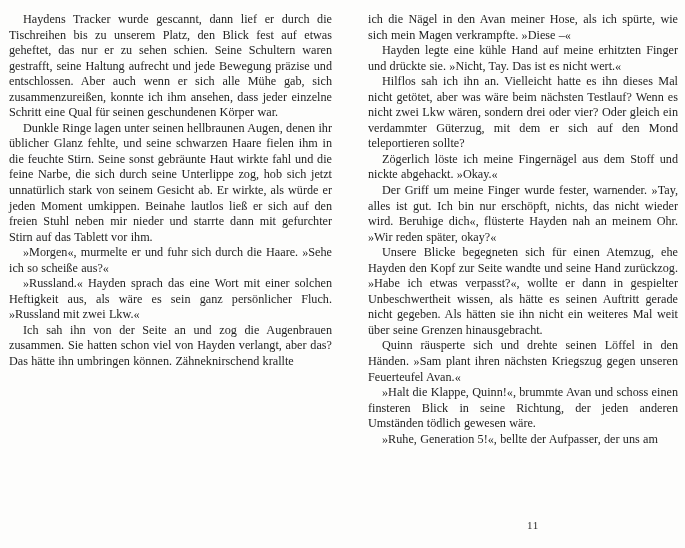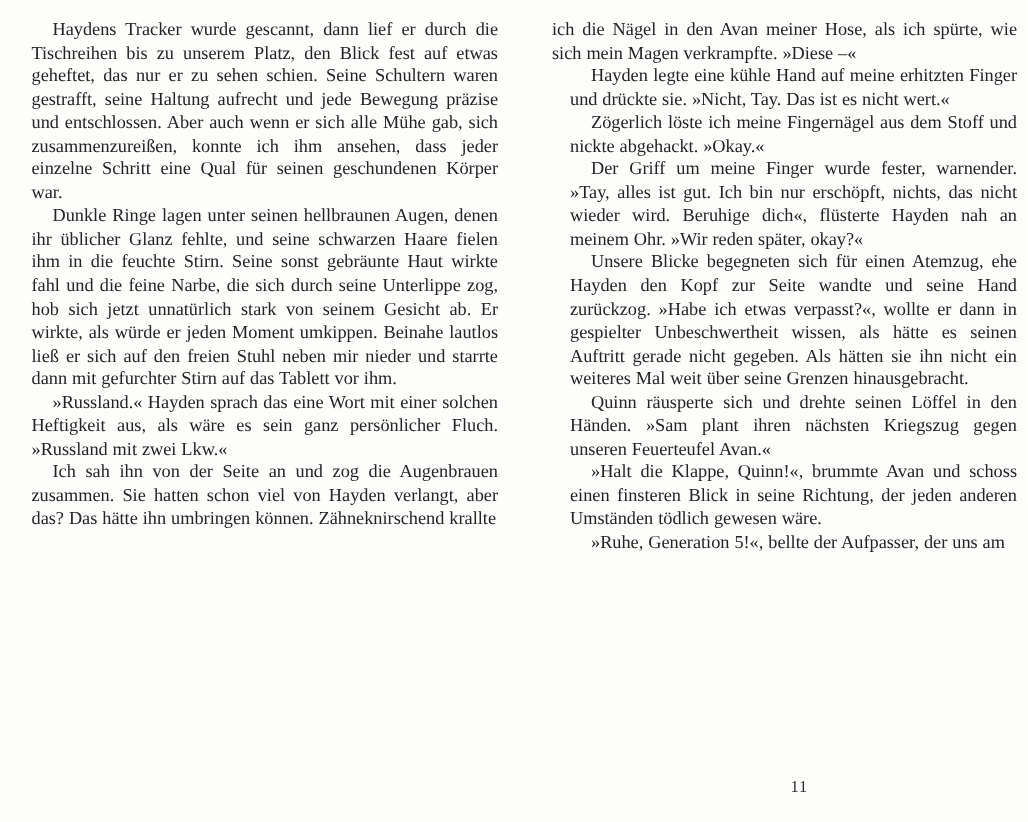--- a/index.html
+++ b/index.html
@@ -32,21 +32,20 @@
     margin: 0;
     padding: 0;
     font-size: 12.2px;
     line-height: 15.55px;
     text-align: justify;
     color: #232323;
     word-spacing: 0.02em;
   }
   .page p.indent {
     text-indent: 14px;
-    margin-left: 12px;
   }
   .folio {
     position: absolute;
     top: 507px;
     font-size: 11px;
     letter-spacing: 0.6px;
     color: #2e2e2e;
   }
   .page-left .folio {
     left: 131px;
@@ -57,28 +56,30 @@
   }
 </style>
 </head>
 <body>
 
 <div class="spread">
 
   <div class="page page-left">
     <p class="indent">Haydens Tracker wurde gescannt, dann lief er durch die Tischreihen bis zu unserem Platz, den Blick fest auf etwas geheftet, das nur er zu sehen schien. Seine Schultern waren gestrafft, seine Haltung aufrecht und jede Bewegung präzise und entschlossen. Aber auch wenn er sich alle Mühe gab, sich zusammenzureißen, konnte ich ihm ansehen, dass jeder einzelne Schritt eine Qual für seinen geschundenen Körper war.</p>
     <p class="indent">Dunkle Ringe lagen unter seinen hellbraunen Augen, denen ihr üblicher Glanz fehlte, und seine schwarzen Haare fielen ihm in die feuchte Stirn. Seine sonst gebräunte Haut wirkte fahl und die feine Narbe, die sich durch seine Unterlippe zog, hob sich jetzt unnatürlich stark von seinem Gesicht ab. Er wirkte, als würde er jeden Moment umkippen. Beinahe lautlos ließ er sich auf den freien Stuhl neben mir nieder und starrte dann mit gefurchter Stirn auf das Tablett vor ihm.</p>
+    <p class="indent">»Morgen«, murmelte er und fuhr sich durch die Haare. »Sehe ich so scheiße aus?«</p>
     <p class="indent">»Russland.« Hayden sprach das eine Wort mit einer solchen Heftigkeit aus, als wäre es sein ganz persönlicher Fluch. »Russland mit zwei Lkw.«</p>
     <p class="indent">Ich sah ihn von der Seite an und zog die Augenbrauen zusammen. Sie hatten schon viel von Hayden verlangt, aber das? Das hätte ihn umbringen können. Zähneknirschend krallte</p>
     <div class="folio">10</div>
   </div>
 
   <div class="page page-right">
     <p>ich die Nägel in den Avan meiner Hose, als ich spürte, wie sich mein Magen verkrampfte. »Diese –«</p>
     <p class="indent">Hayden legte eine kühle Hand auf meine erhitzten Finger und drückte sie. »Nicht, Tay. Das ist es nicht wert.«</p>
+    <p class="indent">Hilflos sah ich ihn an. Vielleicht hatte es ihn dieses Mal nicht getötet, aber was wäre beim nächsten Testlauf? Wenn es nicht zwei Lkw wären, sondern drei oder vier? Oder gleich ein verdammter Güterzug, mit dem er sich auf den Mond teleportieren sollte?</p>
     <p class="indent">Zögerlich löste ich meine Fingernägel aus dem Stoff und nickte abgehackt. »Okay.«</p>
     <p class="indent">Der Griff um meine Finger wurde fester, warnender. »Tay, alles ist gut. Ich bin nur erschöpft, nichts, das nicht wieder wird. Beruhige dich«, flüsterte Hayden nah an meinem Ohr. »Wir reden später, okay?«</p>
     <p class="indent">Unsere Blicke begegneten sich für einen Atemzug, ehe Hayden den Kopf zur Seite wandte und seine Hand zurückzog. »Habe ich etwas verpasst?«, wollte er dann in gespielter Unbeschwertheit wissen, als hätte es seinen Auftritt gerade nicht gegeben. Als hätten sie ihn nicht ein weiteres Mal weit über seine Grenzen hinausgebracht.</p>
     <p class="indent">Quinn räusperte sich und drehte seinen Löffel in den Händen. »Sam plant ihren nächsten Kriegszug gegen unseren Feuerteufel Avan.«</p>
     <p class="indent">»Halt die Klappe, Quinn!«, brummte Avan und schoss einen finsteren Blick in seine Richtung, der jeden anderen Umständen tödlich gewesen wäre.</p>
     <p class="indent">»Ruhe, Generation 5!«, bellte der Aufpasser, der uns am</p>
     <div class="folio">11</div>
   </div>
 
 </div>

